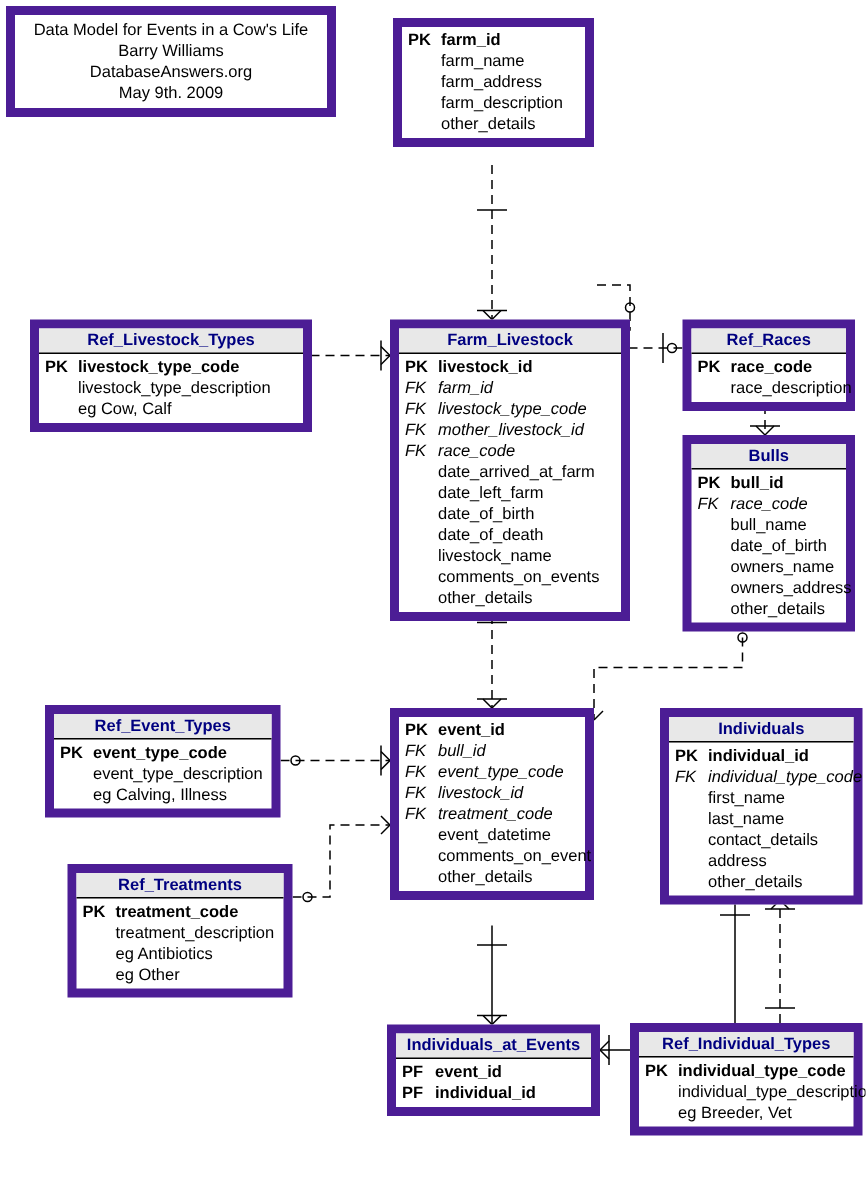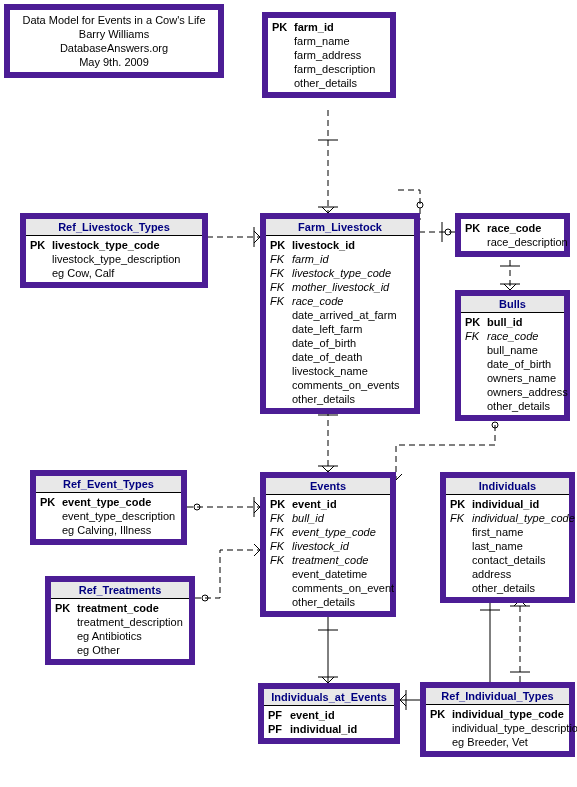--- a/index.html
+++ b/index.html
@@ -239,20 +239,21 @@
           <span class="ncol">comments_on_events</span>
         </div>
     <div class="row">
           <span class="kcol"></span>
           <span class="ncol">other_details</span>
         </div>
   </div>
 </div>
 
 <div class="entity" style="left:455px; top:213px; width:115px;">
+  <div class="title">Ref_Races</div>
   <div class="body">
     <div class="row pk">
           <span class="kcol">PK</span>
           <span class="ncol">race_code</span>
         </div>
     <div class="row">
           <span class="kcol"></span>
           <span class="ncol">race_description</span>
         </div>
   </div>
@@ -304,21 +305,20 @@
           <span class="ncol">event_type_description</span>
         </div>
     <div class="row">
           <span class="kcol"></span>
           <span class="ncol">eg Calving, Illness</span>
         </div>
   </div>
 </div>
 
 <div class="entity" style="left:260px; top:472px; width:136px;">
-  <div class="title">Events</div>
   <div class="body">
     <div class="row pk">
           <span class="kcol">PK</span>
           <span class="ncol">event_id</span>
         </div>
     <div class="row fk">
           <span class="kcol fk">FK</span>
           <span class="ncol">bull_id</span>
         </div>
     <div class="row fk">

